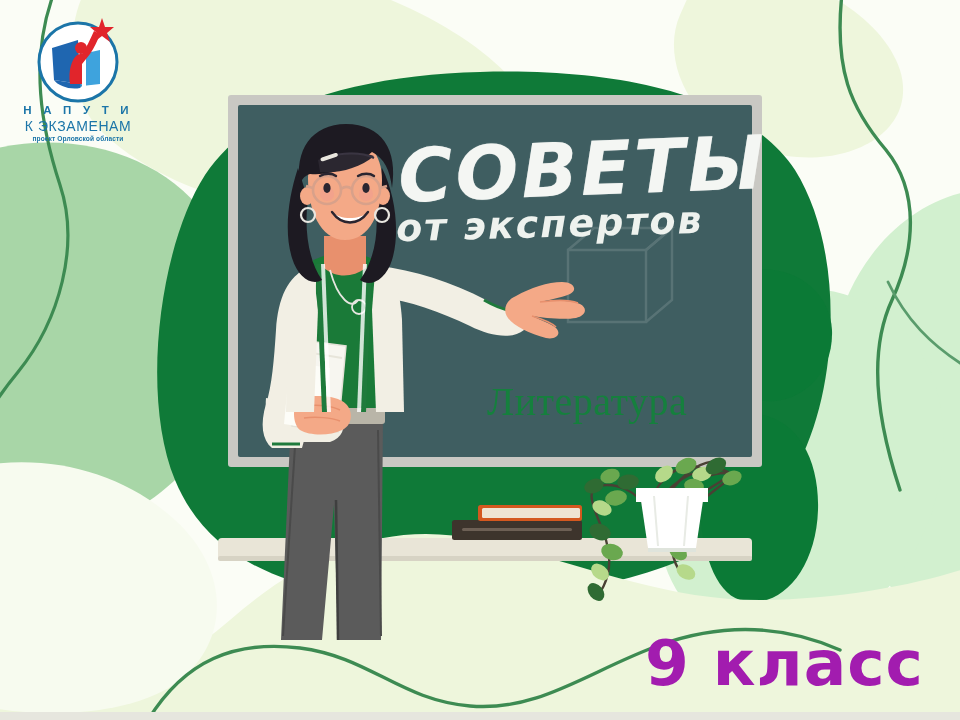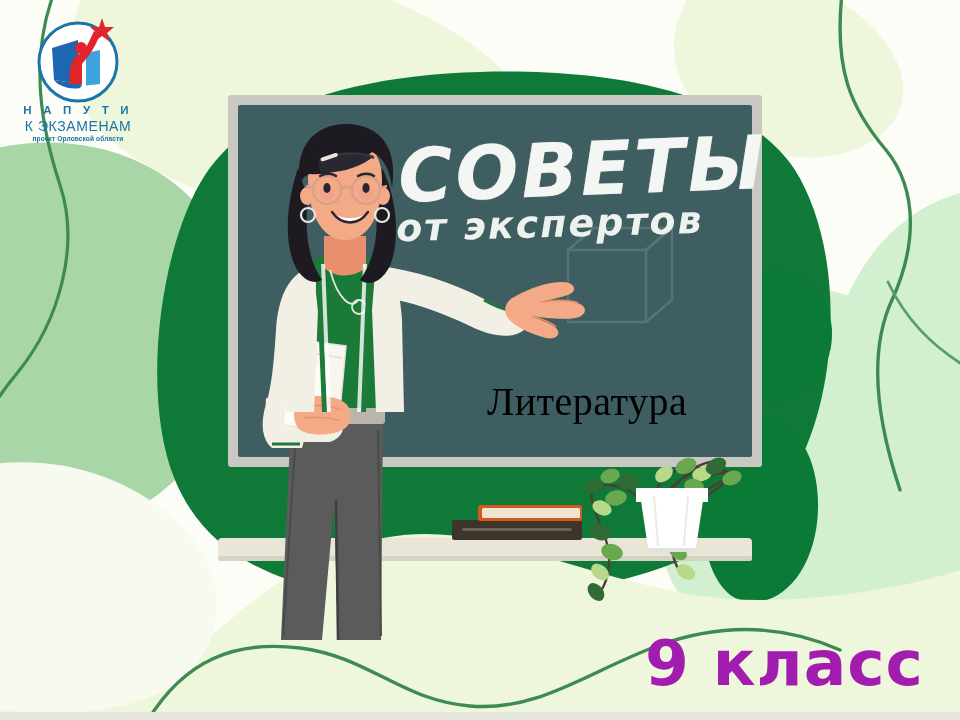--- a/index.html
+++ b/index.html
@@ -40,21 +40,21 @@
   .chalk-sub{
     position:absolute;left:396px;top:202px;
     font-family:"DejaVu Sans", sans-serif;
     font-size:38px;font-weight:700;font-style:italic;
     color:#eef2ee;letter-spacing:2px;
     transform:rotate(-1.6deg);
   }
   .subject{
     position:absolute;left:487px;top:378px;
     font-family:"Liberation Serif", serif;
-    font-size:40px;color:#000000;letter-spacing:0.5px;
+    font-size:40px;color:#15803d;letter-spacing:0.5px;
   }
   .grade{
     position:absolute;left:645px;top:627px;
     font-family:"DejaVu Sans", sans-serif;
     font-size:63px;font-weight:700;color:#a21caf;letter-spacing:1px;
   }
 </style>
 </head>
 <body>
 

